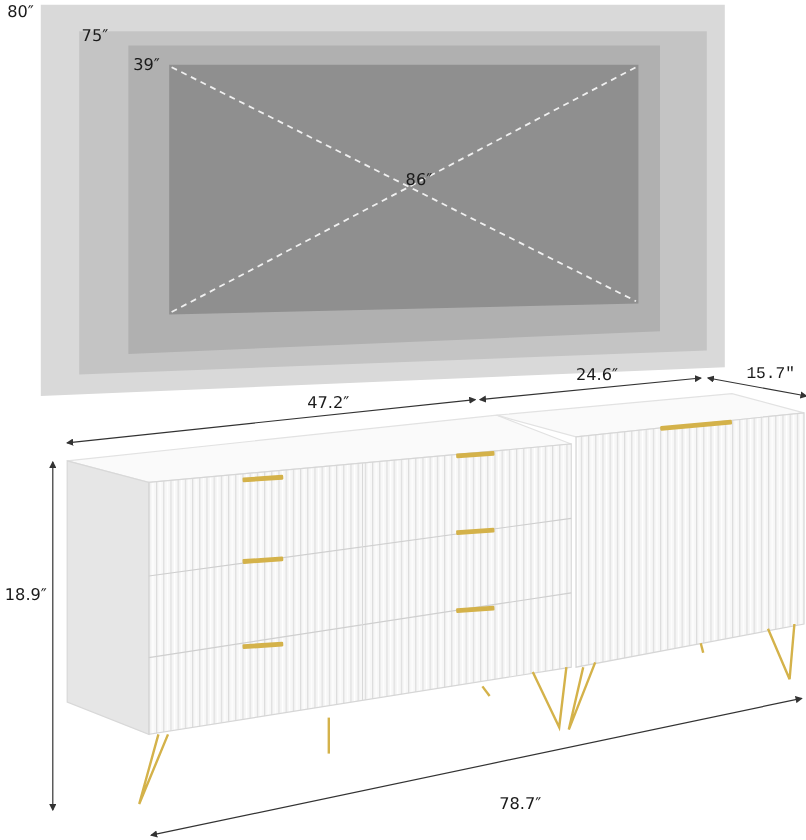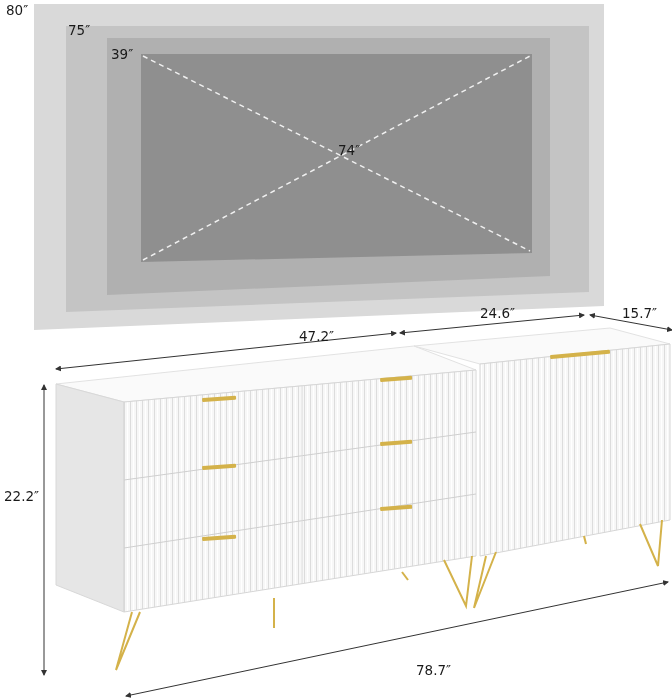--- a/index.html
+++ b/index.html
@@ -77,20 +77,20 @@
         <path d="M482,556 L470,608 L492,552"></path>
         <path d="M636,524 L654,566 L658,520"></path>
         <path d="M580,536 L582,544"></path>
       </g>
     </g>
   </svg>
 
   <span class="label" style="left:2px;top:2px;">80″</span>
   <span class="label" style="left:64px;top:22px;">75″</span>
   <span class="label" style="left:107px;top:46px;">39″</span>
-  <span class="label" style="left:334px;top:142px;">74″</span>
+  <span class="label" style="left:334px;top:142px;">86″</span>
 
-  <span class="label" style="left:252px;top:328px;margin-left:43px;">47.2″</span>
+  <span class="label" style="left:252px;top:328px;">47.2″</span>
   <span class="label" style="left:476px;top:305px;">24.6″</span>
-  <span class="label" style="left:618px;top:305px;">15.7″</span>
-  <span class="label" style="left:0px;top:488px;">22.2″</span>
+  <span class="label" style="left:618px;top:305px;font-family:Liberation Mono, monospace;">15.7″</span>
+  <span class="label" style="left:0px;top:488px;">18.9″</span>
   <span class="label" style="left:412px;top:662px;text-align:right;">78.7″</span>
 </div>
 
 </body></html>

